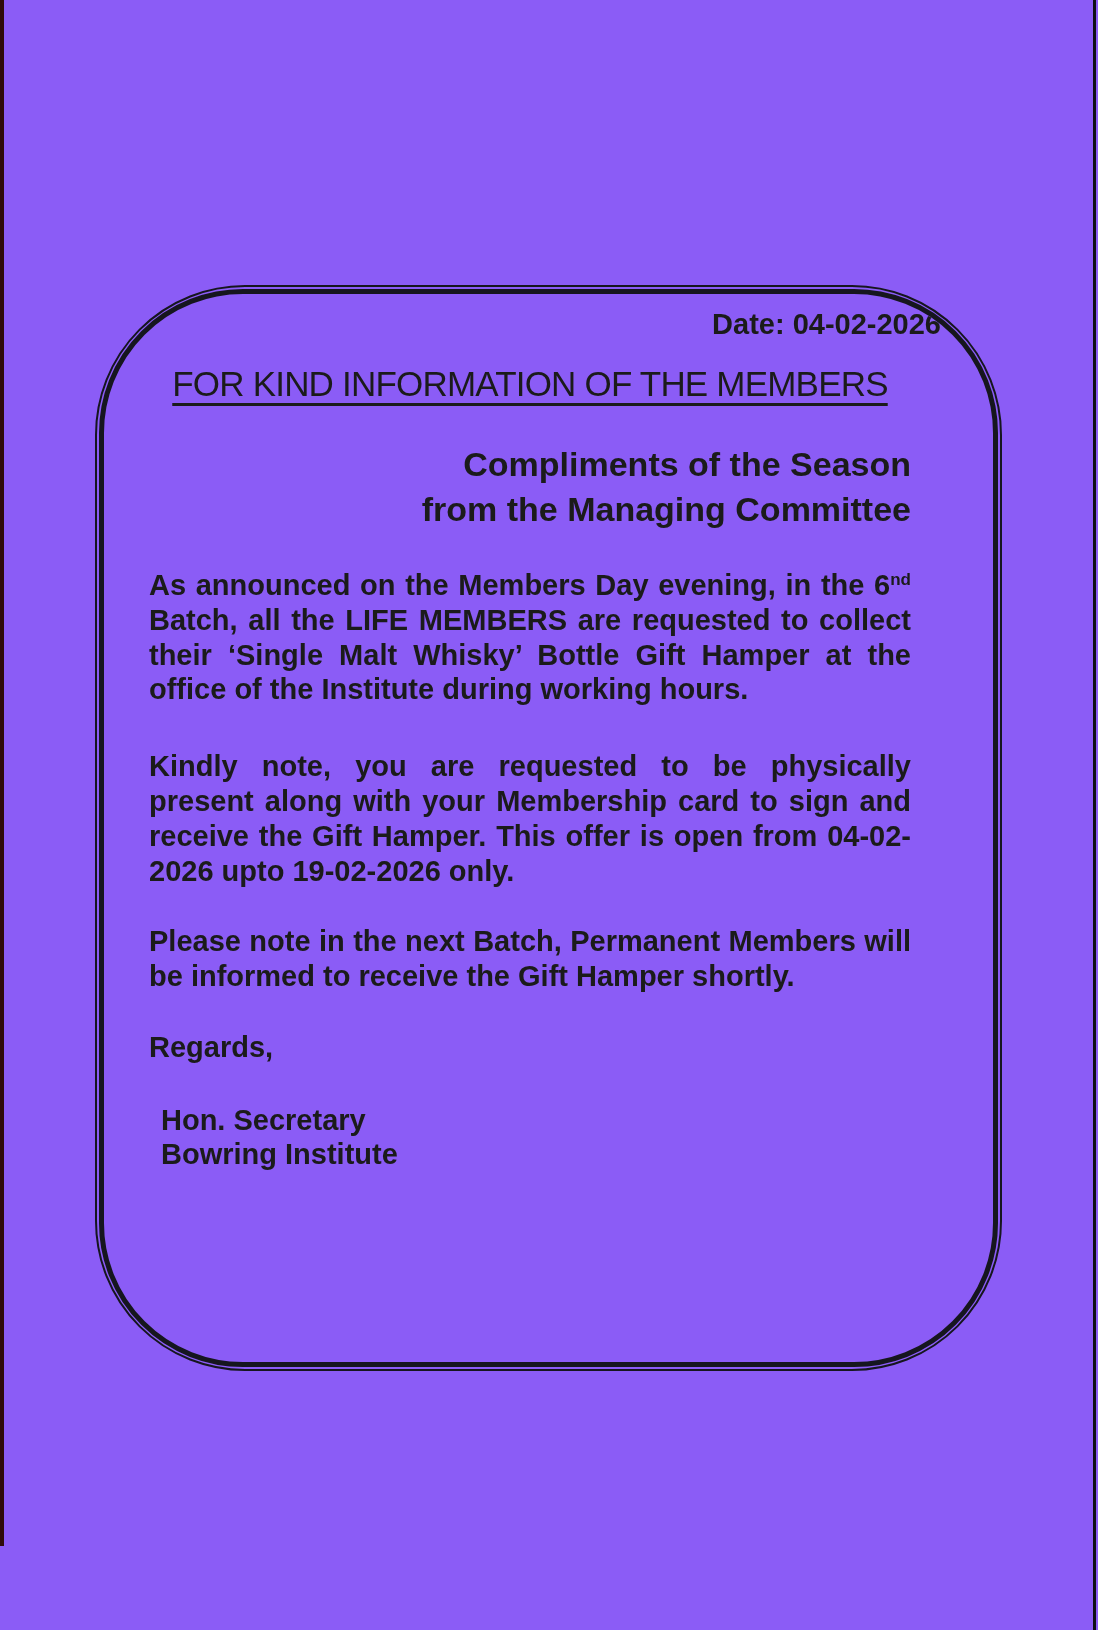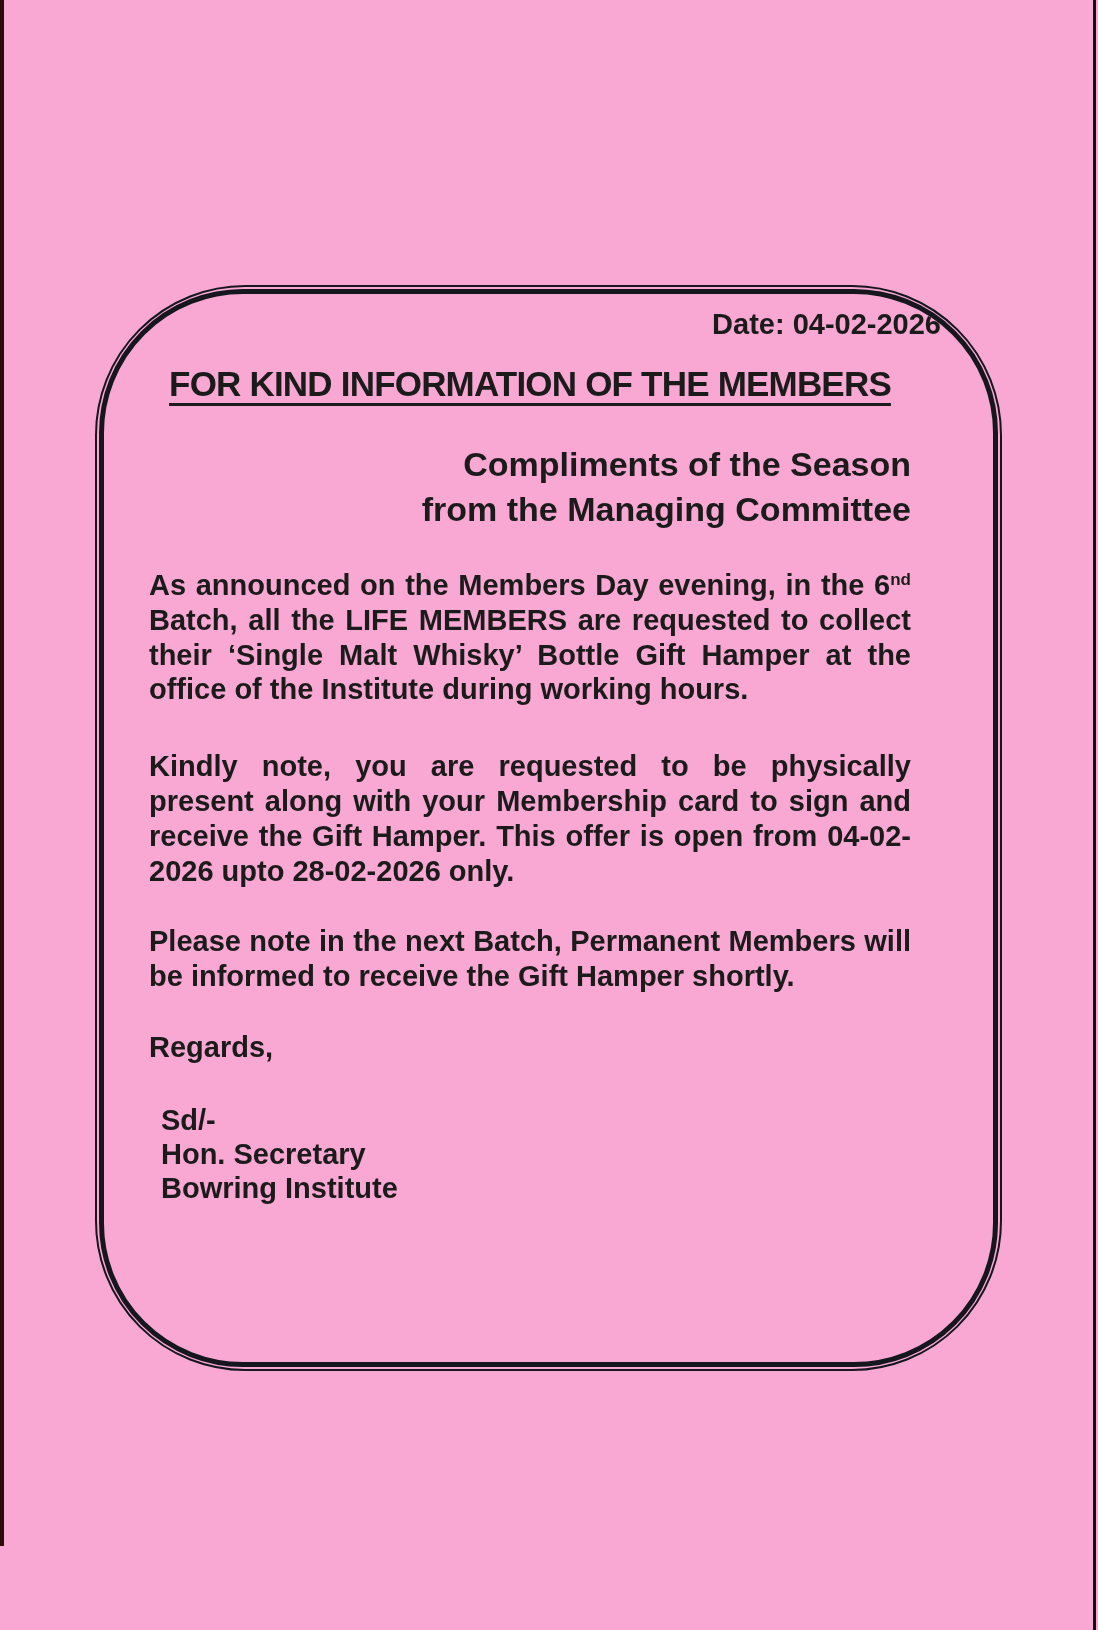--- a/index.html
+++ b/index.html
@@ -1,20 +1,20 @@
 <!DOCTYPE html>
 <html style="--text-color: #1b1b1b; --border-color: #16161f; --stripe-left: #2e0b0b; --stripe-right: #0d0d14;"><head>
 <meta charset="utf-8">
 <style>
   html, body { margin: 0; padding: 0; background: #ffffff; }
   .page {
     position: relative;
     width: 1098px;
     height: 1630px;
-    background: #f9a8d4;
+    background: #8b5cf6;
     font-family: "Liberation Sans", sans-serif;
     color: var(--text-color, #1b1b1b);
     overflow: hidden;
   }
   .left-stripe {
     position: absolute;
     left: 0; top: 0;
     width: 4px; height: 1546px;
     background: var(--stripe-left, #2e0b0b);
   }
@@ -45,21 +45,21 @@
     text-align: right;
     margin: 0 -30px 0 0;
     font-size: 29px;
     font-weight: bold;
     line-height: 36px;
   }
   .main-heading {
     margin: 22px 0 0 0;
     text-align: center;
     font-size: 35px;
-    font-weight: bold;
+    font-weight: normal;
     letter-spacing: -0.8px;
     line-height: 40px;
     text-decoration: underline;
     text-decoration-thickness: 2.5px;
     text-underline-offset: 7px;
     white-space: nowrap;
   }
   .sub-heading {
     margin: 38px 0 0 0;
     text-align: right;
@@ -110,28 +110,27 @@
 
       <div class="main-heading">FOR KIND INFORMATION OF THE MEMBERS</div>
 
       <div class="sub-heading">
         <div>Compliments of the Season</div>
         <div>from the Managing Committee</div>
       </div>
 
       <p class="para"><span>As announced on the Members Day evening, in the 6</span><sup class="ord">nd</sup><span> Batch, all the LIFE MEMBERS are requested to collect their ‘Single Malt Whisky’ Bottle Gift Hamper at the office of the Institute during working hours.</span></p>
 
-      <p class="para gap-lg">Kindly note, you are requested to be physically present along with your Membership card to sign and receive the Gift Hamper.  This offer is open from 04-02-2026 upto 28-02-2026 only.</p>
+      <p class="para gap-lg">Kindly note, you are requested to be physically present along with your Membership card to sign and receive the Gift Hamper.  This offer is open from 04-02-2026 upto 19-02-2026 only.</p>
 
       <p class="para">Please note in the next Batch, Permanent Members will be informed to receive the Gift Hamper shortly.</p>
 
       <div class="regards">Regards,</div>
 
       <div class="signature">
-        <div>Sd/-</div>
         <div>Hon. Secretary</div>
         <div>Bowring Institute</div>
       </div>
 
     </div>
   </div>
 
 </div>
 
 </body></html>

